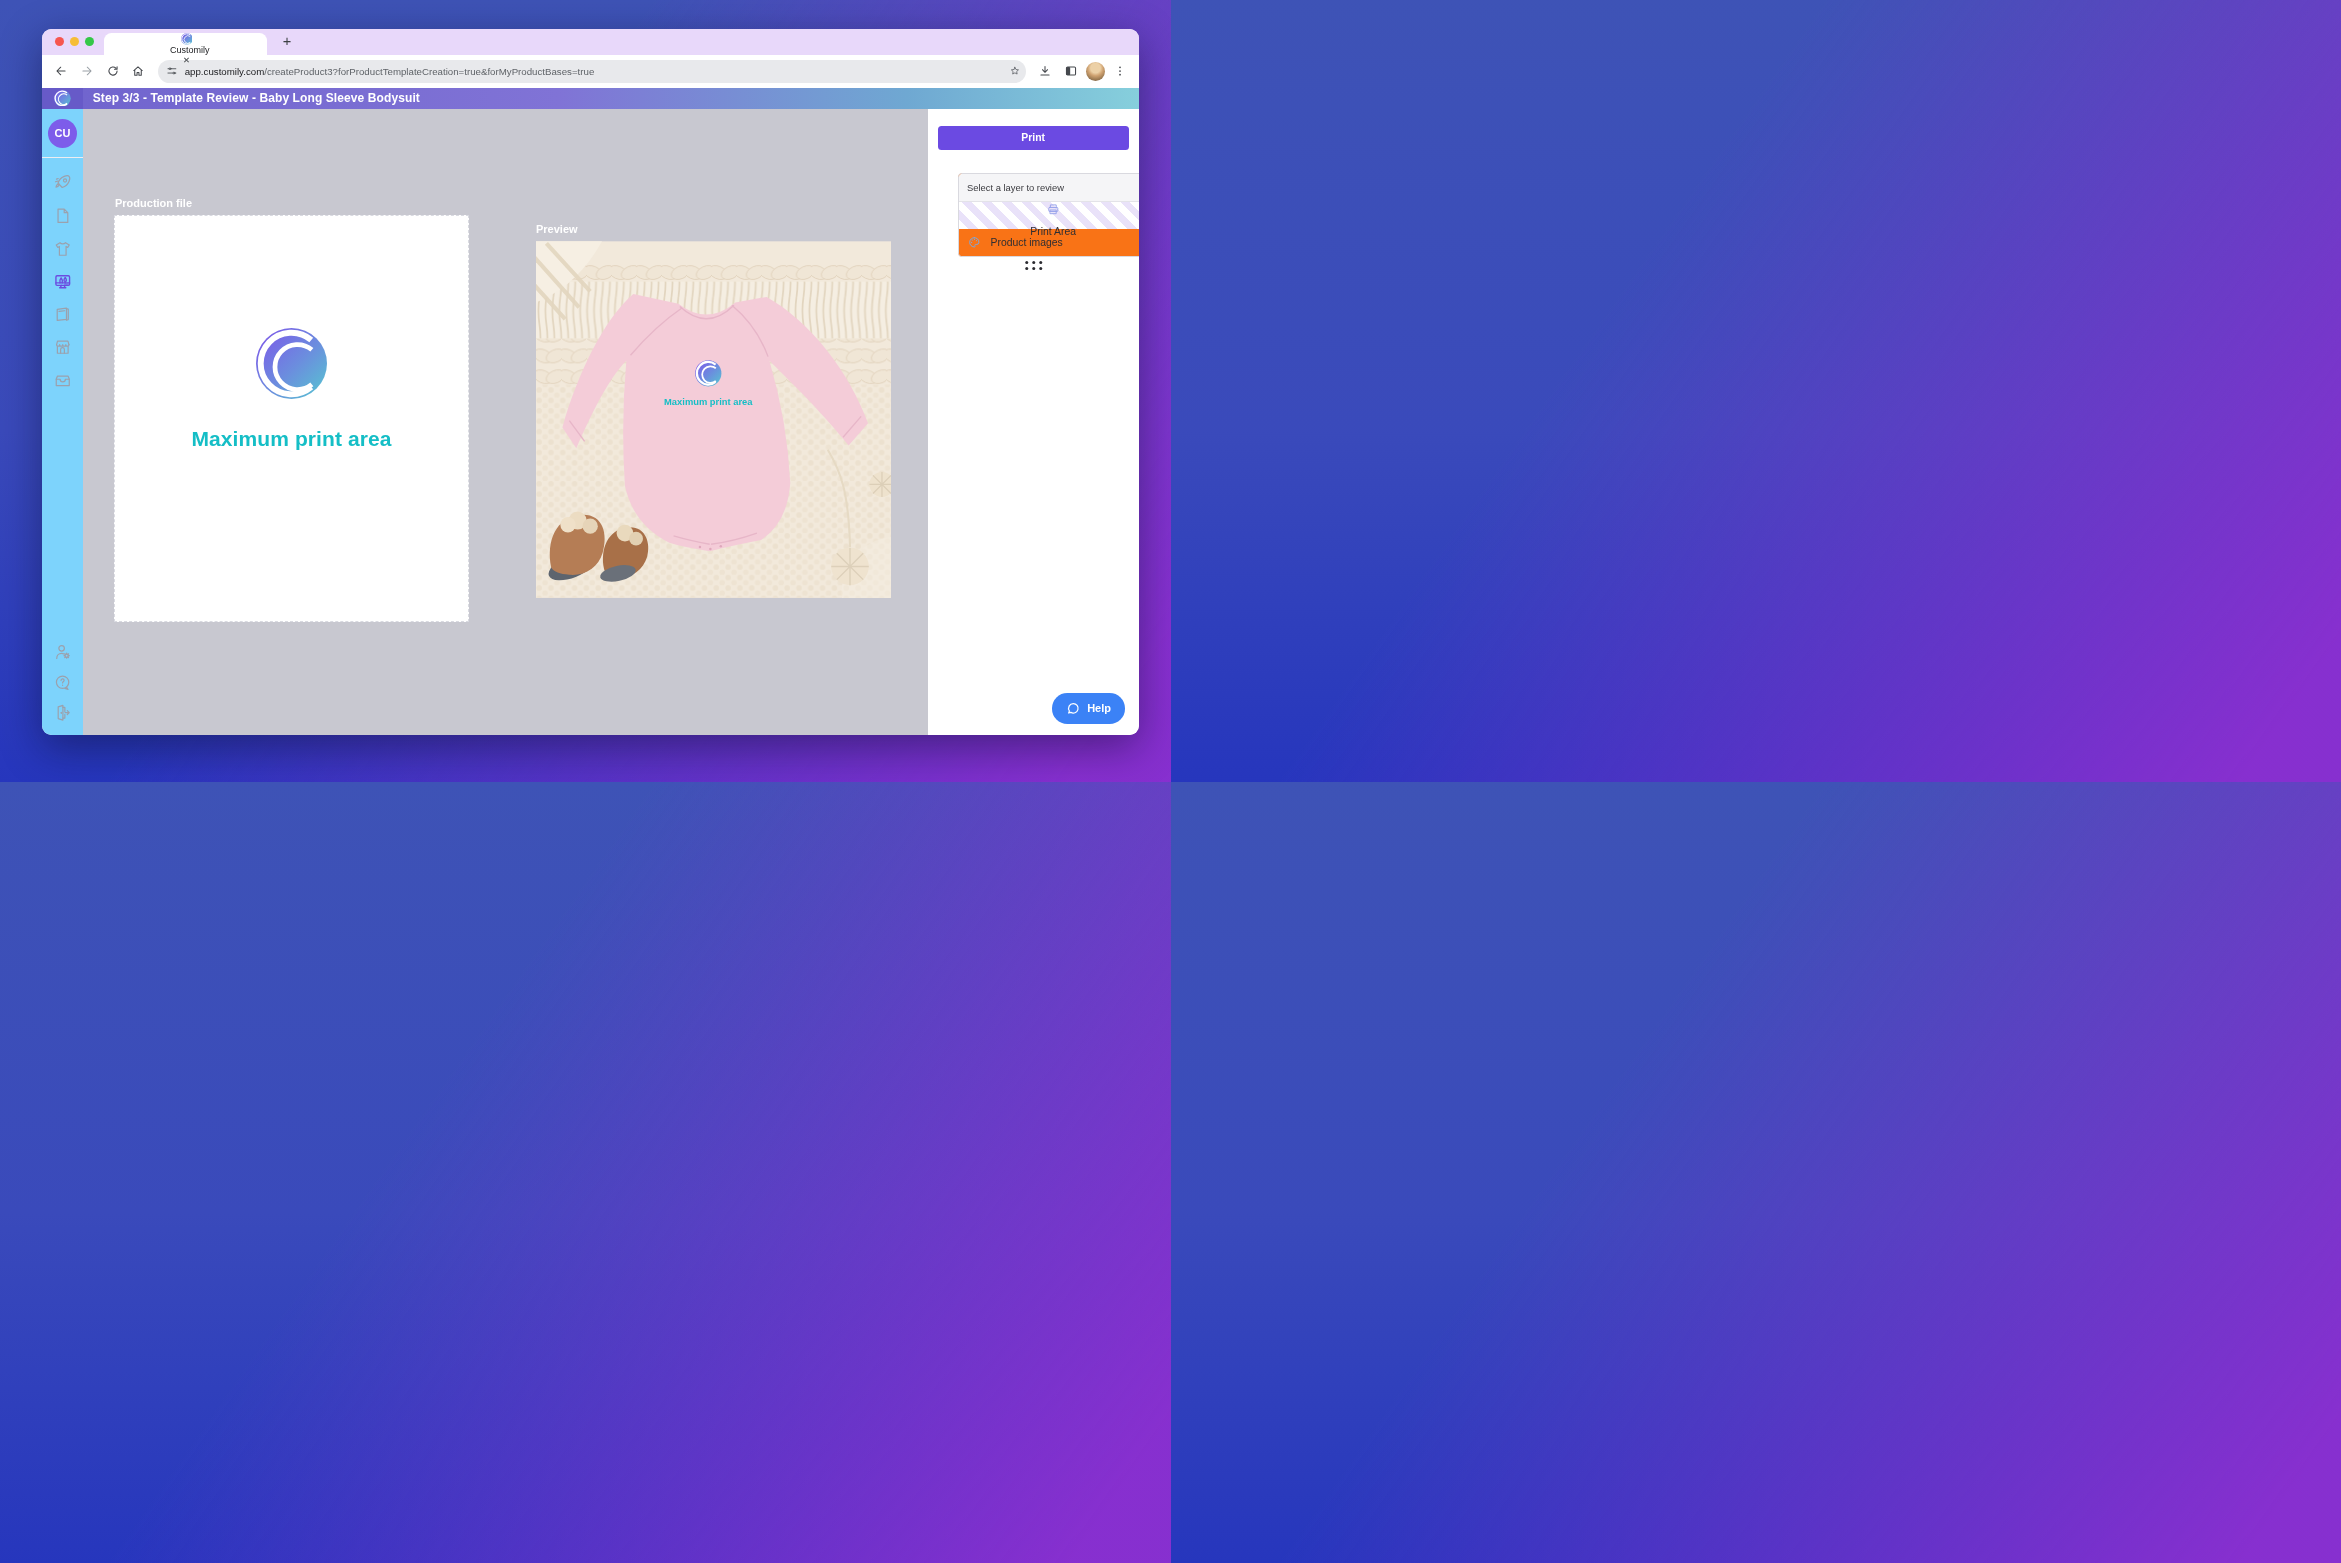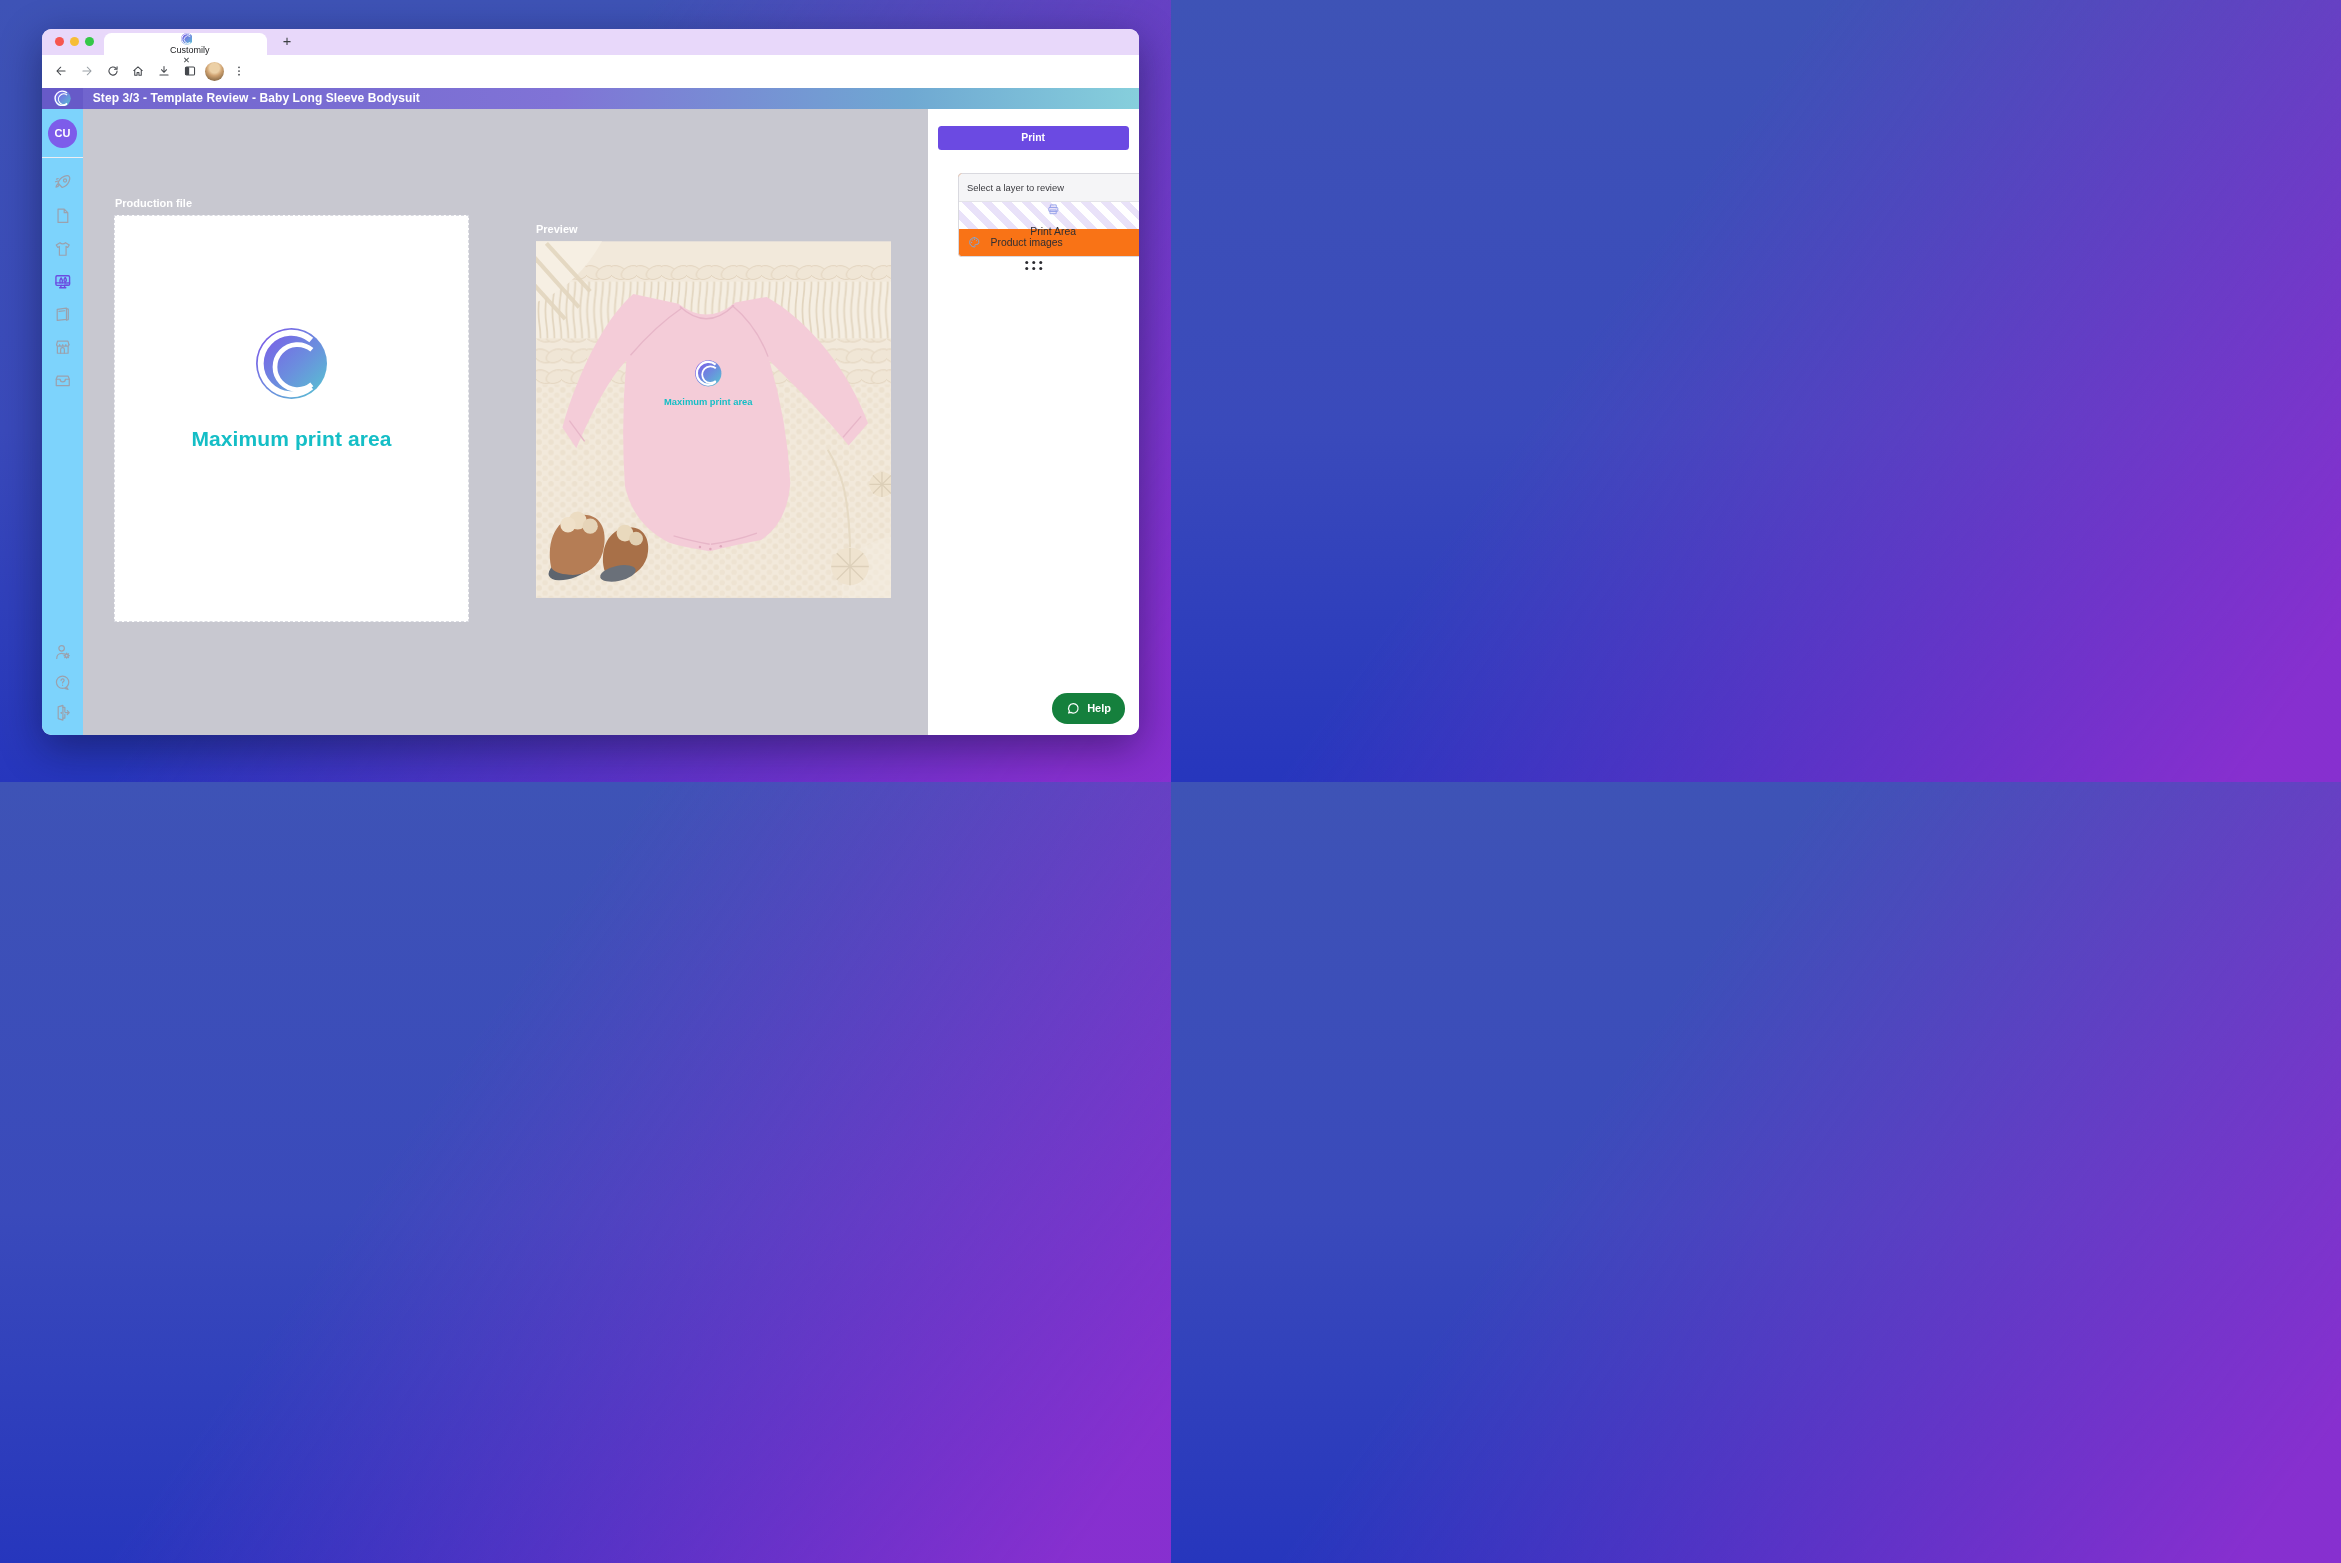--- a/index.html
+++ b/index.html
@@ -75,21 +75,21 @@
   color:#fff; font-weight:bold; font-size:10.4px; display:flex; align-items:center; justify-content:center; }
 .layerbox { position:absolute; left:9.7px; top:64px; width:191px; border:0.7px solid #d9d9df; border-radius:3.5px; overflow:hidden; background:#f97316;margin-left:20px; }
 .layerbox-header { background:#f5f5f7; padding:8.3px 8.3px; font-size:9.4px; color:#3a3a3f; border-bottom:0.7px solid #e3e3e8; }
 .layer-row { height:27px; display:flex; align-items:center; padding:0 8.3px; gap:9px; font-size:10.4px; color:#2e2e33; }
 .layer-row.striped { background:repeating-linear-gradient(45deg,#ffffff 0 7px,#e9e2f9 7px 14px);flex-direction:column; }
 svg.lic { width:14.6px; height:14.6px; fill:none; stroke-width:1.6; stroke-linecap:round; stroke-linejoin:round; flex:none; }
 svg.lic.printer { stroke:#98a3ea; }
 svg.lic.palette { stroke:#78aae4; }
 .drag-dots { position:absolute; left:50%; transform:translateX(-50%); top:152px; display:grid; grid-template-columns:repeat(3,3.5px); grid-auto-rows:3.5px; gap:2.8px 3.5px; }
 .drag-dots i { width:3.5px; height:3.5px; border-radius:50%; background:#2b2b30; }
-.help-btn { position:absolute; right:14px; bottom:11px; height:31px; padding:0 14px; border-radius:15.3px; background:#15803d;
+.help-btn { position:absolute; right:14px; bottom:11px; height:31px; padding:0 14px; border-radius:15.3px; background:#3b82f6;
   color:#fff; display:flex; align-items:center; gap:6.3px; font-size:11px; font-weight:bold;justify-content:center; }
 .help-btn svg { width:14.6px; height:14.6px; stroke:#fff; stroke-width:2; fill:none; stroke-linecap:round; stroke-linejoin:round; }
 </style>
 </head>
 <body>
 
 <svg width="0" height="0" style="position:absolute" aria-hidden="true">
   <defs>
     <linearGradient id="brandgrad" x1="0" y1="0" x2="1" y2="1">
       <stop offset="0" stop-color="#7e52ea"></stop>
@@ -134,20 +134,31 @@
         </svg>
     </div>
     <div class="tbtn">
       <svg class="ticon" viewBox="0 0 24 24">
           <path d="M19,12 a7,7 0 1 1 -2.05,-4.95 M19,4.6 V9 h-4.4"></path>
         </svg>
     </div>
     <div class="tbtn">
       <svg class="ticon" viewBox="0 0 24 24">
           <path d="M4.8,11.2 L12,5 l7.2,6.2 M6.4,10 V19.4 h4 v-4.8 h3.2 v4.8 h4 V10"></path>
+        </svg>
+    </div>
+    <div class="urlbar">
+      <svg class="uicon" viewBox="0 0 24 24">
+          <path d="M4,7.6 h2.2 M10.2,7.6 h9.8 M4,16.4 h9.8 M18.2,16.4 h1.8"></path>
+          <circle cx="8.2" cy="7.6" r="1.9"></circle>
+          <circle cx="16.2" cy="16.4" r="1.9"></circle>
+        </svg>
+      <div class="url-text"><span>app.customily.com</span><span class="path">/createProduct3?forProductTemplateCreation=true&amp;forMyProductBases=true</span></div>
+      <svg class="uicon" viewBox="0 0 24 24" style="stroke:#5f6368">
+          <path d="M12,4.6 l2.2,4.6 5,.7 -3.6,3.5 .9,5 -4.5,-2.4 -4.5,2.4 .9,-5 L4.8,9.9 l5,-.7 z"></path>
         </svg>
     </div>
     <div class="tbtn">
       <svg class="ticon" viewBox="0 0 24 24">
           <path d="M12,4.4 v9.6 M7.6,9.8 l4.4,4.4 4.4,-4.4 M5,19 h14"></path>
         </svg>
     </div>
     <div class="tbtn">
       <svg class="ticon" viewBox="0 0 24 24">
           <rect x="4.2" y="5" width="15.6" height="14" rx="2"></rect>

